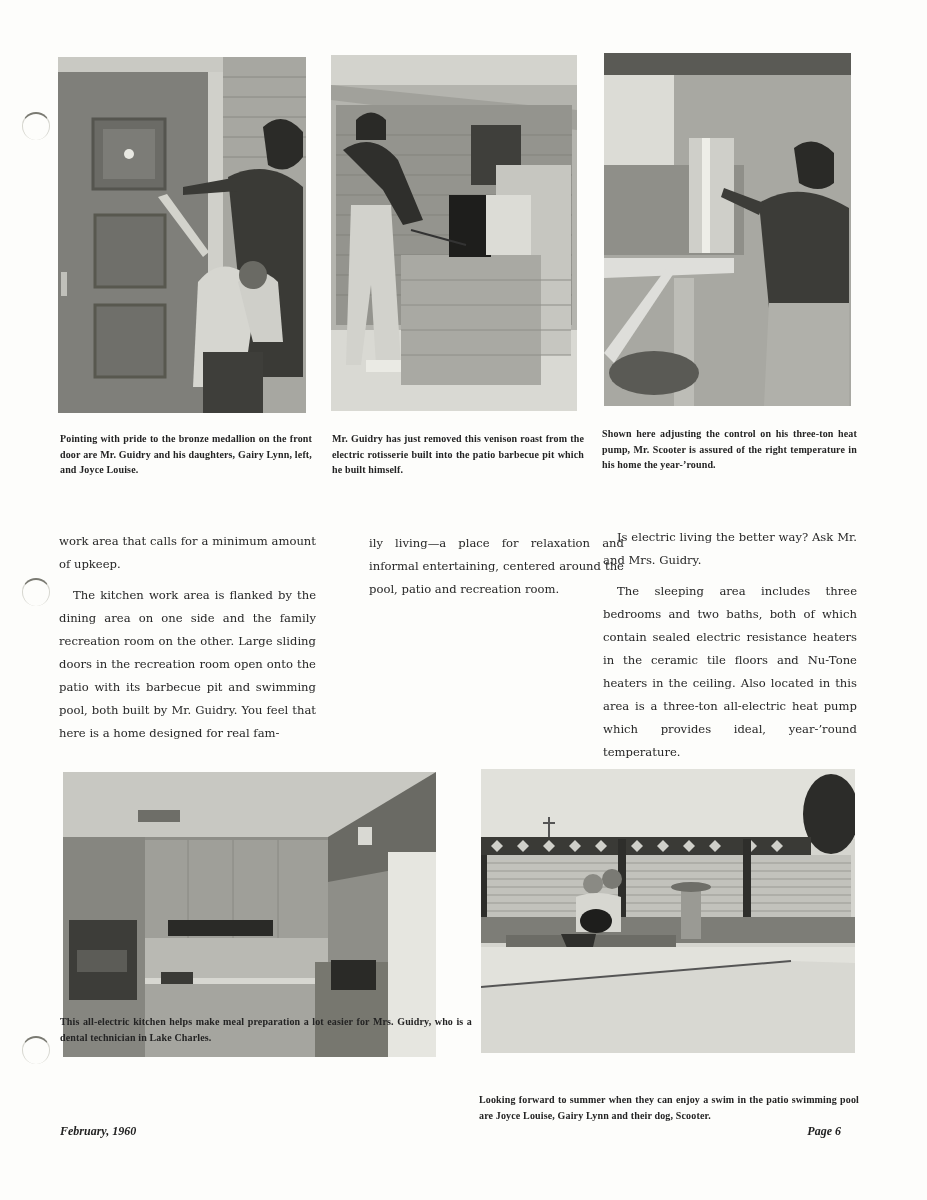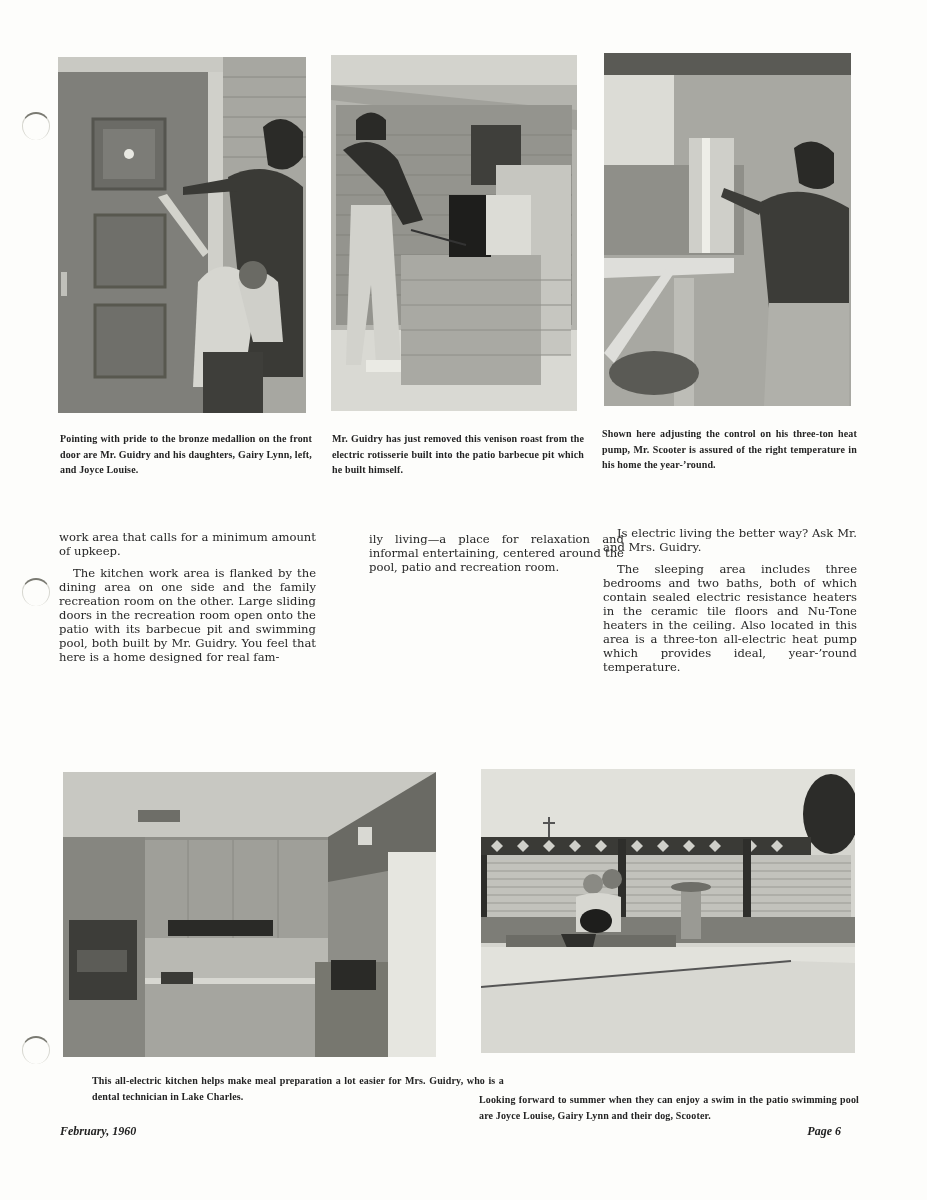--- a/index.html
+++ b/index.html
@@ -1,21 +1,21 @@
 <!DOCTYPE html>
 <html><head>
 <meta charset="utf-8">
 <style>
   html, body { margin:0; padding:0; }
   body { width:927px; height:1200px; background:#fdfdfb; position:relative; overflow:hidden; font-family:"DejaVu Serif", serif; color:#1e1e1e; }
   .hole { position:absolute; left:22px; width:26px; height:26px; border-radius:50%; border-top:2px solid #7a7a72; border-left:1px solid #d6d6cf; border-right:1px solid #d6d6cf; border-bottom:none; }
   .photo { position:absolute; overflow:hidden; background:#9a9a94; }
   .photo svg { width:100%; height:100%; display:block; }
   .caption { position:absolute; font-family:Liberation Serif, serif; font-weight:bold; font-size:10px; line-height:15.5px; color:#232323; letter-spacing:0.15px; text-align:justify; }
-  .body-col { position:absolute; font-family:"DejaVu Serif", serif; font-size:11.6px; line-height:14px; color:#262626; text-align:justify; }
+  .body-col { position:absolute; font-family:"DejaVu Serif", serif; font-size:11.6px; line-height:23px; color:#262626; text-align:justify; }
   .body-col p { margin:0 0 8px 0; }
   .body-col p.indent { text-indent:14px; }
   .footer { position:absolute; top:1124px; font-family:"Liberation Serif", serif; font-style:italic; font-weight:bold; font-size:12px; color:#222; }
 </style>
 </head>
 <body>
 
 <div class="hole" style="top:112px"></div>
 <div class="hole" style="top:578px"></div>
 <div class="hole" style="top:1036px"></div>
@@ -192,17 +192,17 @@
     <circle cx="131" cy="110" r="10" fill="#7a7a74"></circle>
     <path d="M95 128 q20 -8 45 0 l0 35 l-45 0 z" fill="#d7d7d1"></path>
     <ellipse cx="115" cy="152" rx="16" ry="12" fill="#1e1e1c"></ellipse>
     <path d="M80 165 l35 0 l-8 35 l-12 0 z" fill="#2f2f2c"></path>
     <rect x="0" y="178" width="374" height="106" fill="#e2e2dc"></rect>
     <path d="M0 218 L310 192 L374 194 L374 284 L0 284 Z" fill="#d8d8d2"></path>
     <line x1="0" y1="218" x2="310" y2="192" stroke="#555" stroke-width="2"></line>
   </svg>
 </div>
 
-<div class="caption" style="left:60px; top:1073px; width:412px;margin-left:32px;">This all-electric kitchen helps make meal preparation a lot easier for Mrs. Guidry, who is a dental technician in Lake Charles.</div>
+<div class="caption" style="left:60px; top:1014px; width:412px;">This all-electric kitchen helps make meal preparation a lot easier for Mrs. Guidry, who is a dental technician in Lake Charles.</div>
 <div class="caption" style="left:479px; top:1092px; width:380px;">Looking forward to summer when they can enjoy a swim in the patio swimming pool are Joyce Louise, Gairy Lynn and their dog, Scooter.</div>
 
 <div class="footer" style="left:60px;">February, 1960</div>
 <div class="footer" style="right:86px;">Page 6</div>
 
 </body></html>

